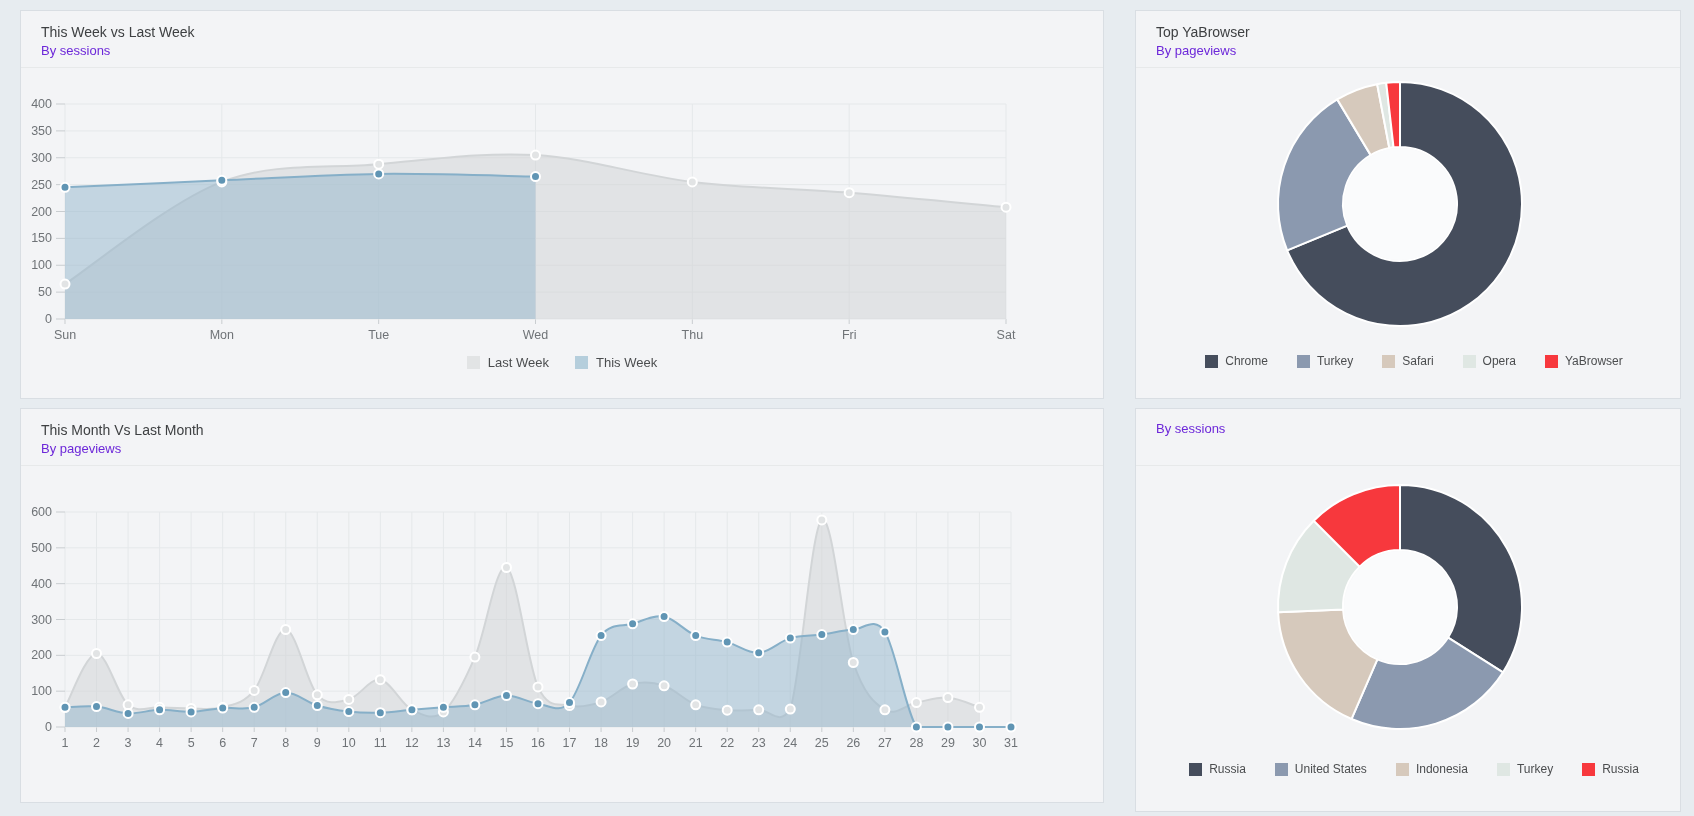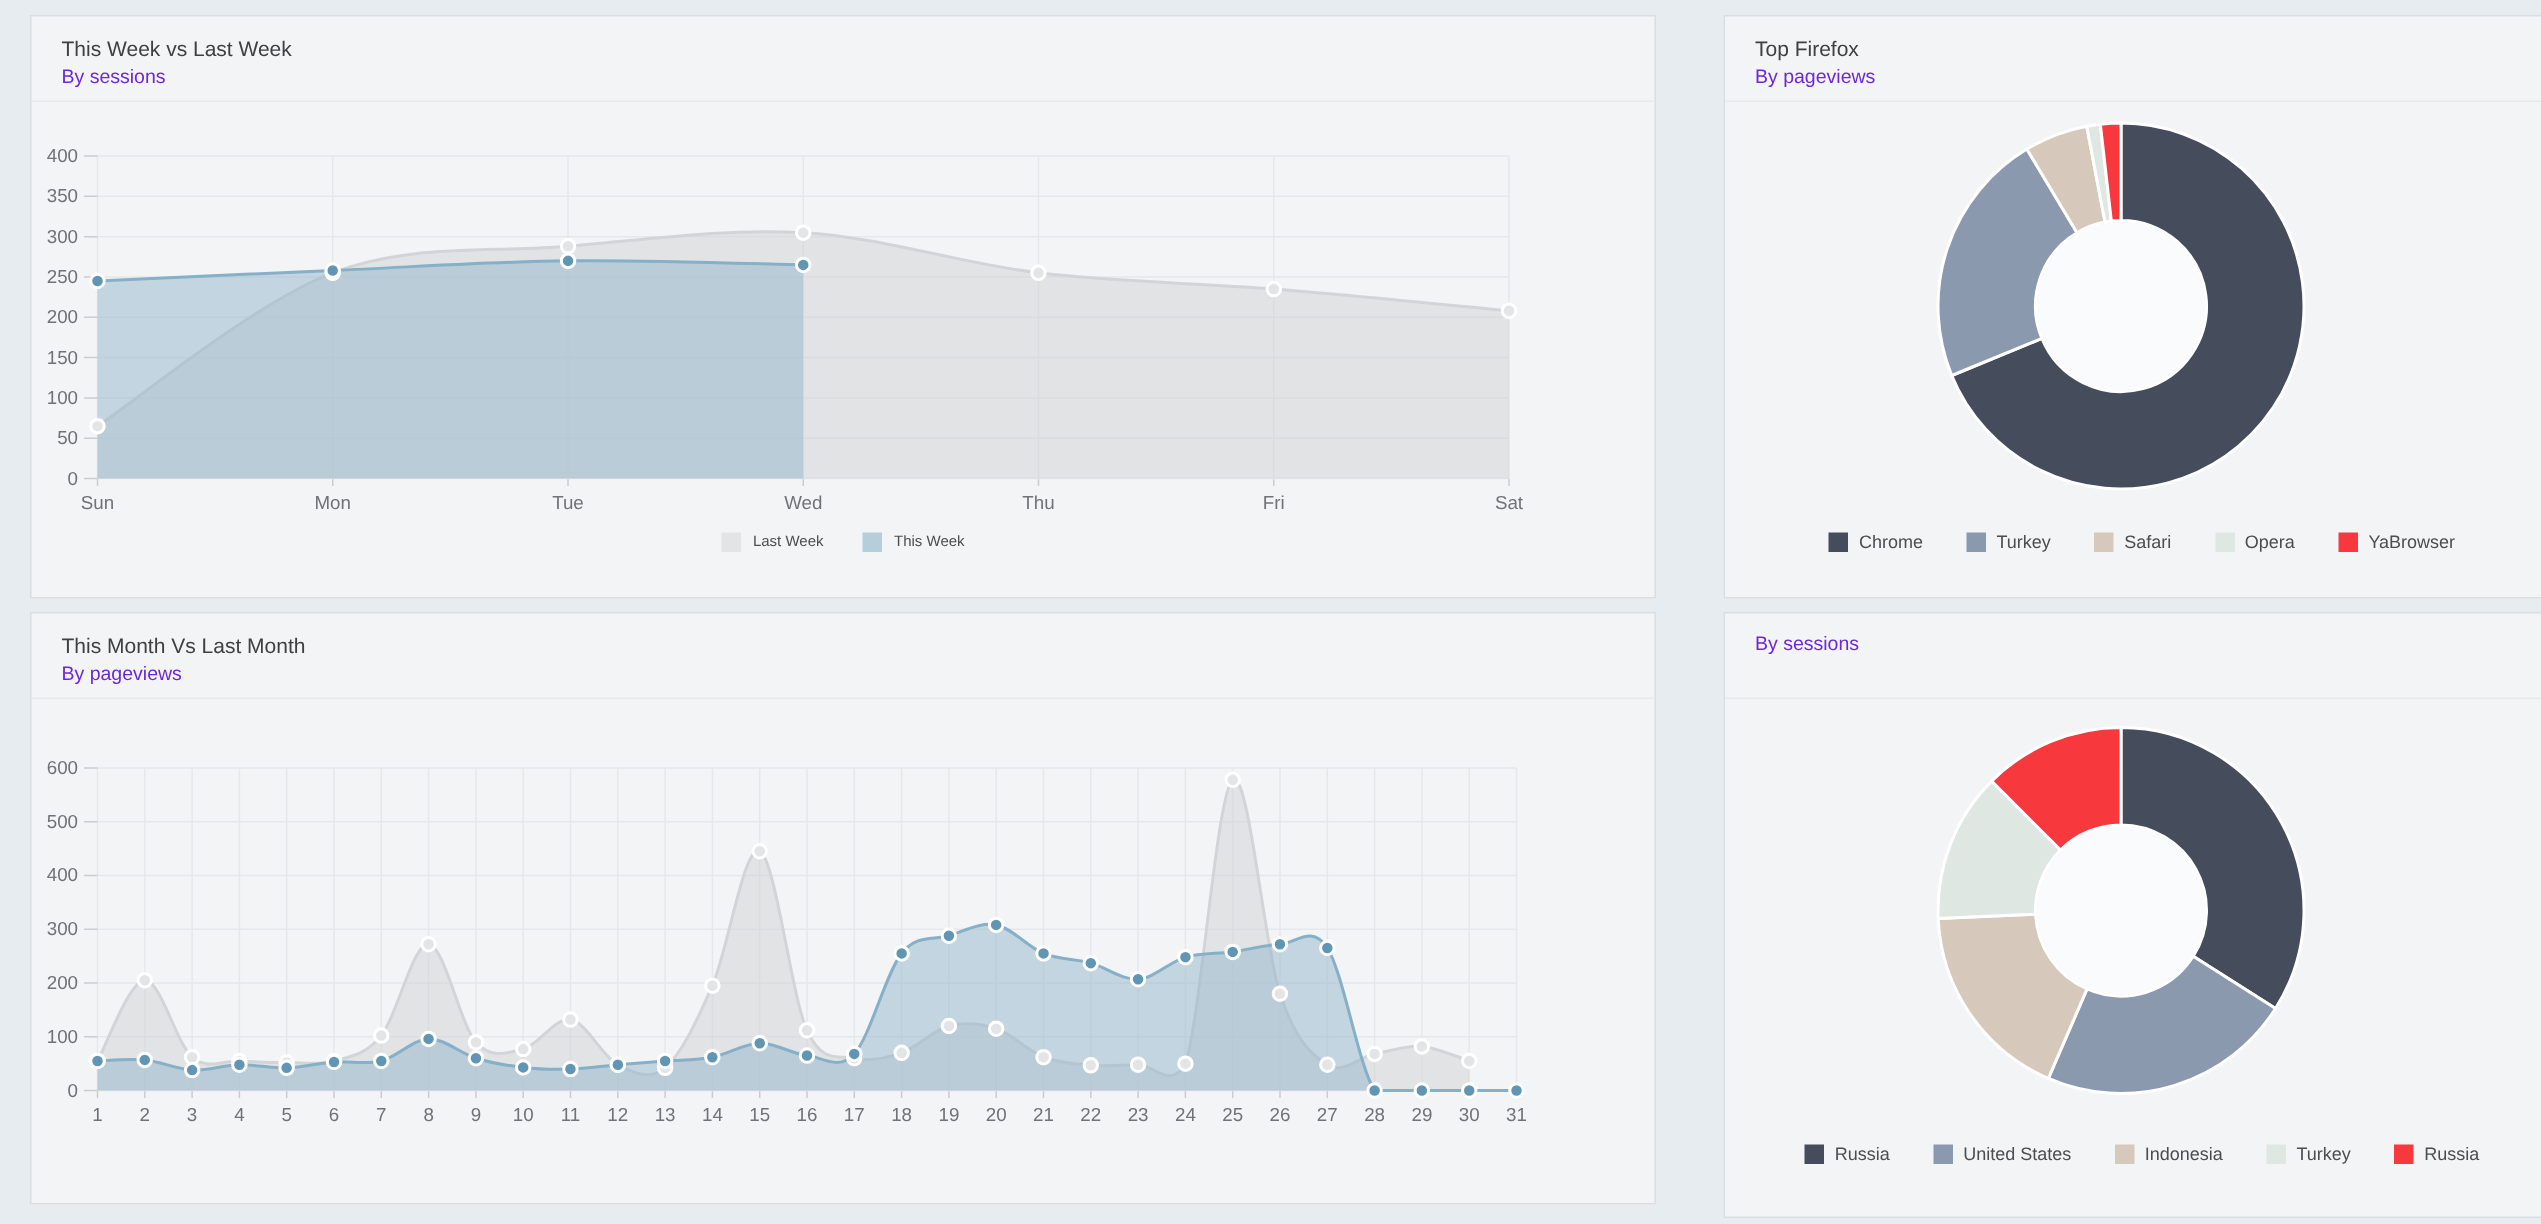--- a/index.html
+++ b/index.html
@@ -2,42 +2,42 @@
 <html><head>
 <meta charset="utf-8">
 <title>Dashboard</title>
 <style>
   html,body{margin:0;padding:0;}
   body{
     width:1694px;height:816px;overflow:hidden;
     background:#e7ecf0;
     font-family:"Liberation Sans","DejaVu Sans",sans-serif;
   }
-  .page{display:flex;gap:45px;padding:10px 13px 0 20px;box-sizing:border-box;}
+  .page{display:flex;gap:31px;padding:10px 13px 0 20px;box-sizing:border-box;}
   .col{display:flex;flex-direction:column;gap:9px;}
   .col-left{width:1084px;}
   .col-right{width:546px;}
   .panel{
     background:#f3f4f6;
     border:1px solid #d9dee3;
     box-sizing:border-box;
     overflow:hidden;
   }
   .h389{height:389px}.h395{height:395px}.h404{height:404px}
   .panel-header{
     height:57px;box-sizing:border-box;
     padding:11px 20px 0;
     border-bottom:1px solid #e7e9ea;
   }
   .panel-title{margin:0;font-size:14px;font-weight:400;color:#3e4042;line-height:20px;}
   .panel-subtitle{font-size:13px;color:#6d28d9;line-height:18px;}
   .chart-mount{line-height:0;}
   .legend{display:flex;justify-content:center;align-items:center;gap:26px;margin-top:9px;line-height:normal;}
   .legend.pie{gap:17px;margin-top:14px;}
-  .legend-item{display:inline-flex;align-items:center;gap:8px;font-size:10px;color:#4b4d4f;}
+  .legend-item{display:inline-flex;align-items:center;gap:8px;font-size:13px;color:#4b4d4f;}
   .legend.pie .legend-item{font-size:12px;gap:7px;padding-left:12px;}
   .swatch{width:13px;height:13px;display:inline-block;flex:none;}
   svg text{font-family:"Liberation Sans","DejaVu Sans",sans-serif;}
 </style>
 </head>
 <body>
 
 <div class="page">
 
   <div class="col col-left">
@@ -311,21 +311,21 @@
             <circle cx="990.0" cy="261.0" r="4.5" fill="#6095b4" stroke="#ffffff" stroke-width="2"></circle>
           </svg></div>
     </section>
 
   </div>
 
   <div class="col col-right">
 
     <section class="panel h389">
       <header class="panel-header">
-        <h2 class="panel-title">Top Firefox</h2>
+        <h2 class="panel-title">Top YaBrowser</h2>
         <div class="panel-subtitle">By pageviews</div>
       </header>
       <div class="chart-mount" id="chart-browsers"><svg width="544" height="272" viewBox="0 0 544 272">
             <path d="M264.00,14.00A122,122 0 1 1 151.14,182.33L211.27,157.65A57,57 0 1 0 264.00,79.00Z" fill="#454d5c" stroke="#ffffff" stroke-width="2" stroke-linejoin="round"></path>
             <path d="M151.14,182.33A122,122 0 0 1 201.24,31.38L234.68,87.12A57,57 0 0 0 211.27,157.65Z" fill="#8b99af" stroke="#ffffff" stroke-width="2" stroke-linejoin="round"></path>
             <path d="M201.24,31.38A122,122 0 0 1 241.14,16.16L253.32,80.01A57,57 0 0 0 234.68,87.12Z" fill="#d6c9bc" stroke="#ffffff" stroke-width="2" stroke-linejoin="round"></path>
             <path d="M241.14,16.16A122,122 0 0 1 250.23,14.78L257.57,79.36A57,57 0 0 0 253.32,80.01Z" fill="#dfe7e3" stroke="#ffffff" stroke-width="2" stroke-linejoin="round"></path>
             <path d="M250.23,14.78A122,122 0 0 1 264.00,14.00L264.00,79.00A57,57 0 0 0 257.57,79.36Z" fill="#f7383d" stroke="#ffffff" stroke-width="2" stroke-linejoin="round"></path>
             <circle cx="264" cy="136" r="56" fill="#fafbfc"></circle>
           </svg></div>

